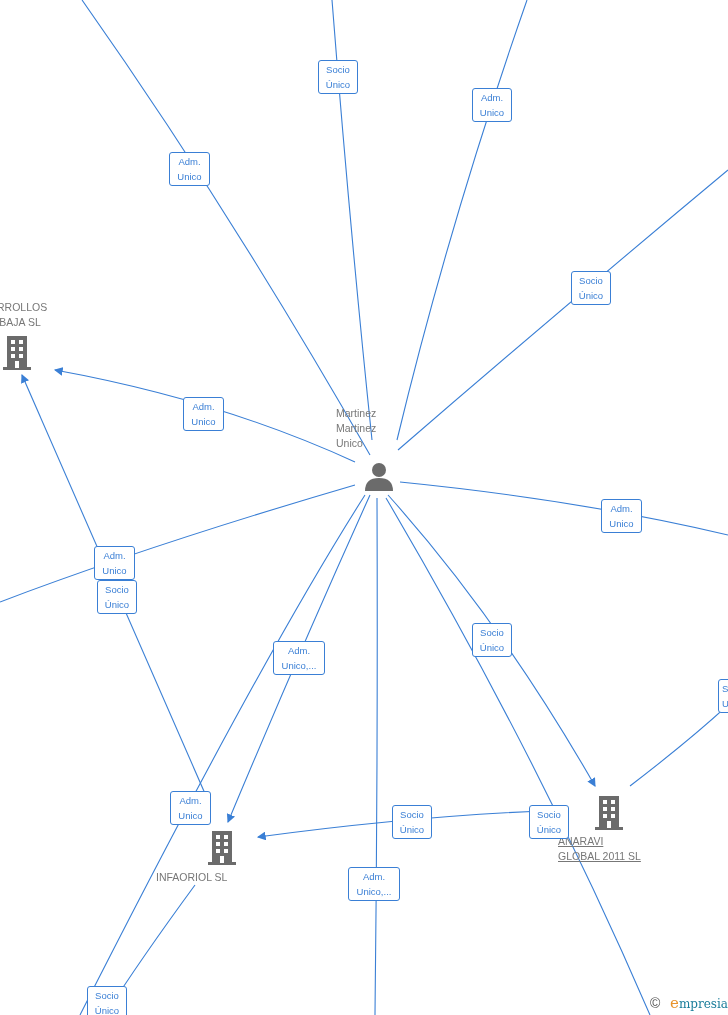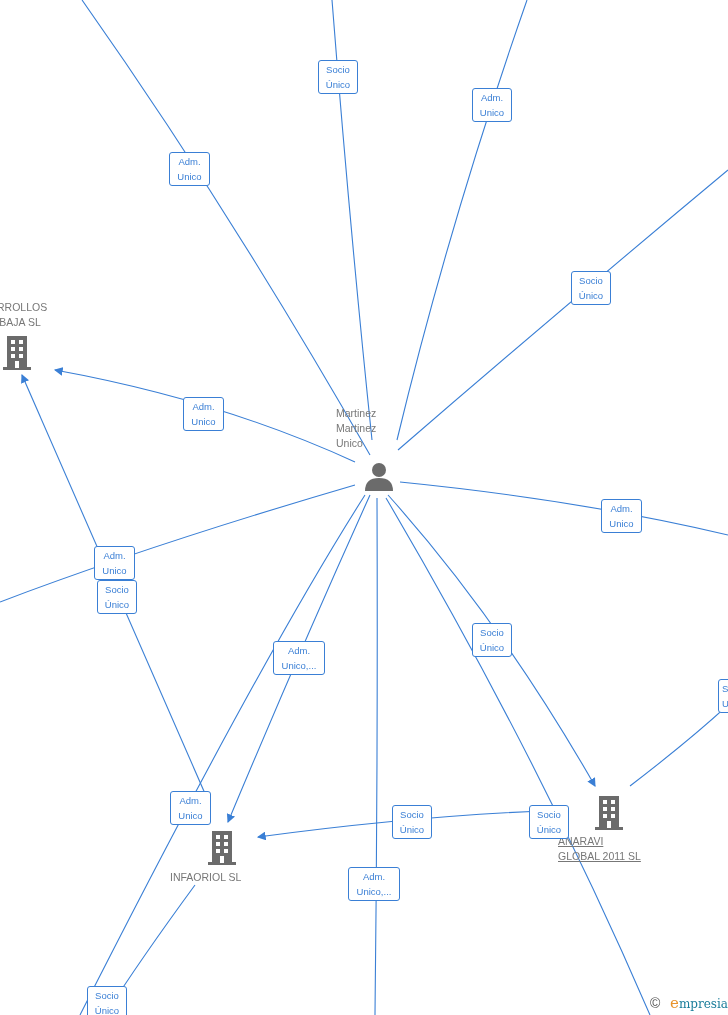--- a/index.html
+++ b/index.html
@@ -90,21 +90,21 @@
   <g fill="#fff">
       <rect x="9" y="4" width="4" height="4"></rect>
       <rect x="17" y="4" width="4" height="4"></rect>
   <rect x="9" y="11" width="4" height="4"></rect>
       <rect x="17" y="11" width="4" height="4"></rect>
   <rect x="9" y="18" width="4" height="4"></rect>
       <rect x="17" y="18" width="4" height="4"></rect>
   <rect x="13" y="25" width="4" height="7"></rect>
     </g>
 </svg>
-<div class="node-name" style="left:170px;top:870px;width:100px;">
+<div class="node-name" style="left:156px;top:870px;width:100px;">
   <div>INFAORIOL  SL</div>
 </div>
 
 <svg class="node-icon" style="left:594px;top:796px;" width="30" height="34" viewBox="0 0 30 34">
   <rect x="5" y="0" width="20" height="32" fill="#6b6b6b"></rect>
   <rect x="1" y="31" width="28" height="3" fill="#6b6b6b"></rect>
   <g fill="#fff">
       <rect x="9" y="4" width="4" height="4"></rect>
       <rect x="17" y="4" width="4" height="4"></rect>
   <rect x="9" y="11" width="4" height="4"></rect>

